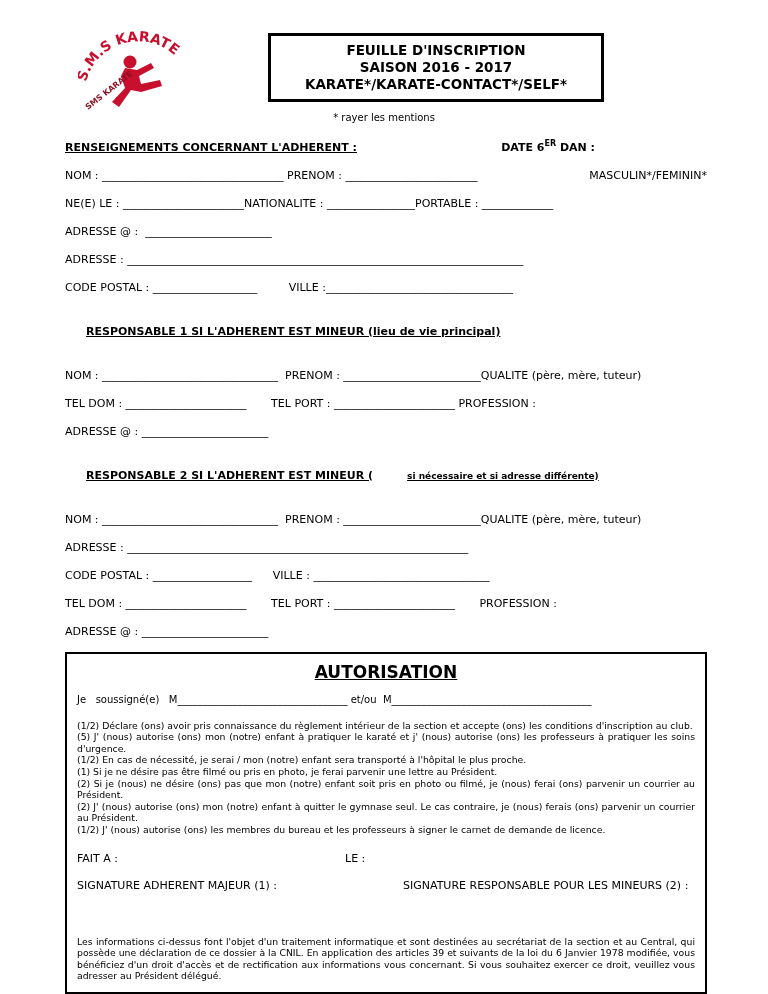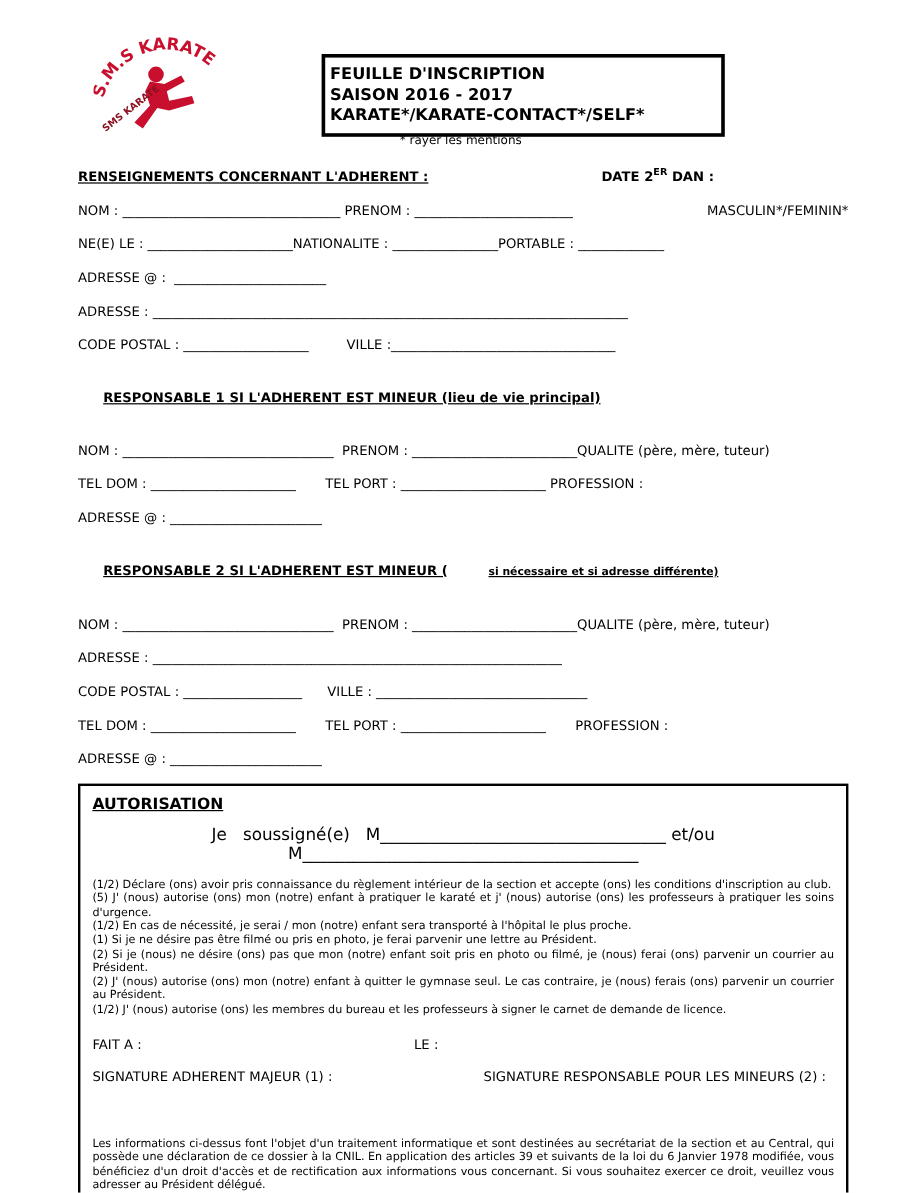--- a/index.html
+++ b/index.html
@@ -1,38 +1,38 @@
 <!DOCTYPE html>
 <html><head>
 <meta charset="utf-8">
 <style>
   html,body { margin:0; padding:0; background:#fff; }
   .page { position:relative; width:768px; height:994px; background:#fff;
           font-family:"DejaVu Sans", sans-serif; color:#000; overflow:hidden; }
 
   
   .logo { position:absolute; left:78px; top:22px; width:120px; height:100px; }
-  .title-box { position:absolute; left:268px; top:45px; width:322px; border:3px solid #000;
-               padding:6px 4px; text-align:left; font-weight:bold; font-size:13.5px; line-height:17px; }
+  .title-box { position:absolute; left:268px; top:33px; width:322px; border:3px solid #000;
+               padding:6px 4px; text-align:center; font-weight:bold; font-size:13.5px; line-height:17px; }
   .note { position:absolute; top:112px; left:0; width:768px; text-align:center; font-size:10px; }
 
   
   .content { position:absolute; top:136px; left:65px; width:642px; font-size:11px; }
   .frow { margin-bottom:12px; white-space:pre-wrap; line-height:16px; }
   .flexrow { display:flex; justify-content:space-between; align-items:baseline;gap:33px; }
   .h-ul { font-weight:bold; text-decoration:underline; }
   .small-h { font-size:9px;padding-left:34px; }
   sup { font-size:8px; vertical-align:super; }
   .date-dan { padding-right:112px; font-weight:bold; white-space:pre; }
 
   
   .auth-box { border:2px solid #000; padding:6px 10px 10px; margin-top:2px; }
-  .auth-title { text-align:left; font-weight:bold; text-decoration:underline;
-                font-size:13px; margin:2px 0 10px; }
-  .je-line { font-size:14px; white-space:pre-wrap; margin-bottom:12px; line-height:16px;text-align:center; }
+  .auth-title { text-align:center; font-weight:bold; text-decoration:underline;
+                font-size:17px; margin:2px 0 10px; }
+  .je-line { font-size:10px; white-space:pre-wrap; margin-bottom:12px; line-height:16px; }
   .cond { font-size:9.3px; line-height:11.6px; text-align:justify; }
   .fait-row { display:flex; margin:16px 0 14px; font-size:11px; }
   .fait-row .fait { width:268px; }
   .sig-row { display:flex; font-size:11px; margin-bottom:44px; }
   .sig-row .sig1 { width:326px; }
   .cnil { font-size:9.3px; line-height:11.6px; text-align:justify; margin-top:12px; }
 
   
   .cadre-box { border:2px solid #000; margin-top:8px; padding:3px 8px 6px; }
   .cadre-title { text-align:center; font-weight:bold; text-decoration:underline;
@@ -62,21 +62,21 @@
     <div>SAISON 2016 - 2017</div>
     <div>KARATE*/KARATE-CONTACT*/SELF*</div>
   </div>
 
   <div class="note">* rayer les mentions</div>
 
   <div class="content">
 
     <div class="frow flexrow">
       <span class="h-ul">RENSEIGNEMENTS CONCERNANT L'ADHERENT :</span>
-      <span class="date-dan"><span>DATE 2</span><sup>ER</sup><span> DAN :</span></span>
+      <span class="date-dan"><span>DATE 6</span><sup>ER</sup><span> DAN :</span></span>
     </div>
 
     <div class="frow flexrow">
       <span>NOM : _________________________________ PRENOM : ________________________</span>
       <span>MASCULIN*/FEMININ*</span>
     </div>
     <div class="frow">NE(E) LE : ______________________NATIONALITE : ________________PORTABLE : _____________</div>
     <div class="frow">ADRESSE @ :  _______________________</div>
     <div class="frow">ADRESSE : ________________________________________________________________________</div>
     <div class="frow">CODE POSTAL : ___________________         VILLE :__________________________________</div>

